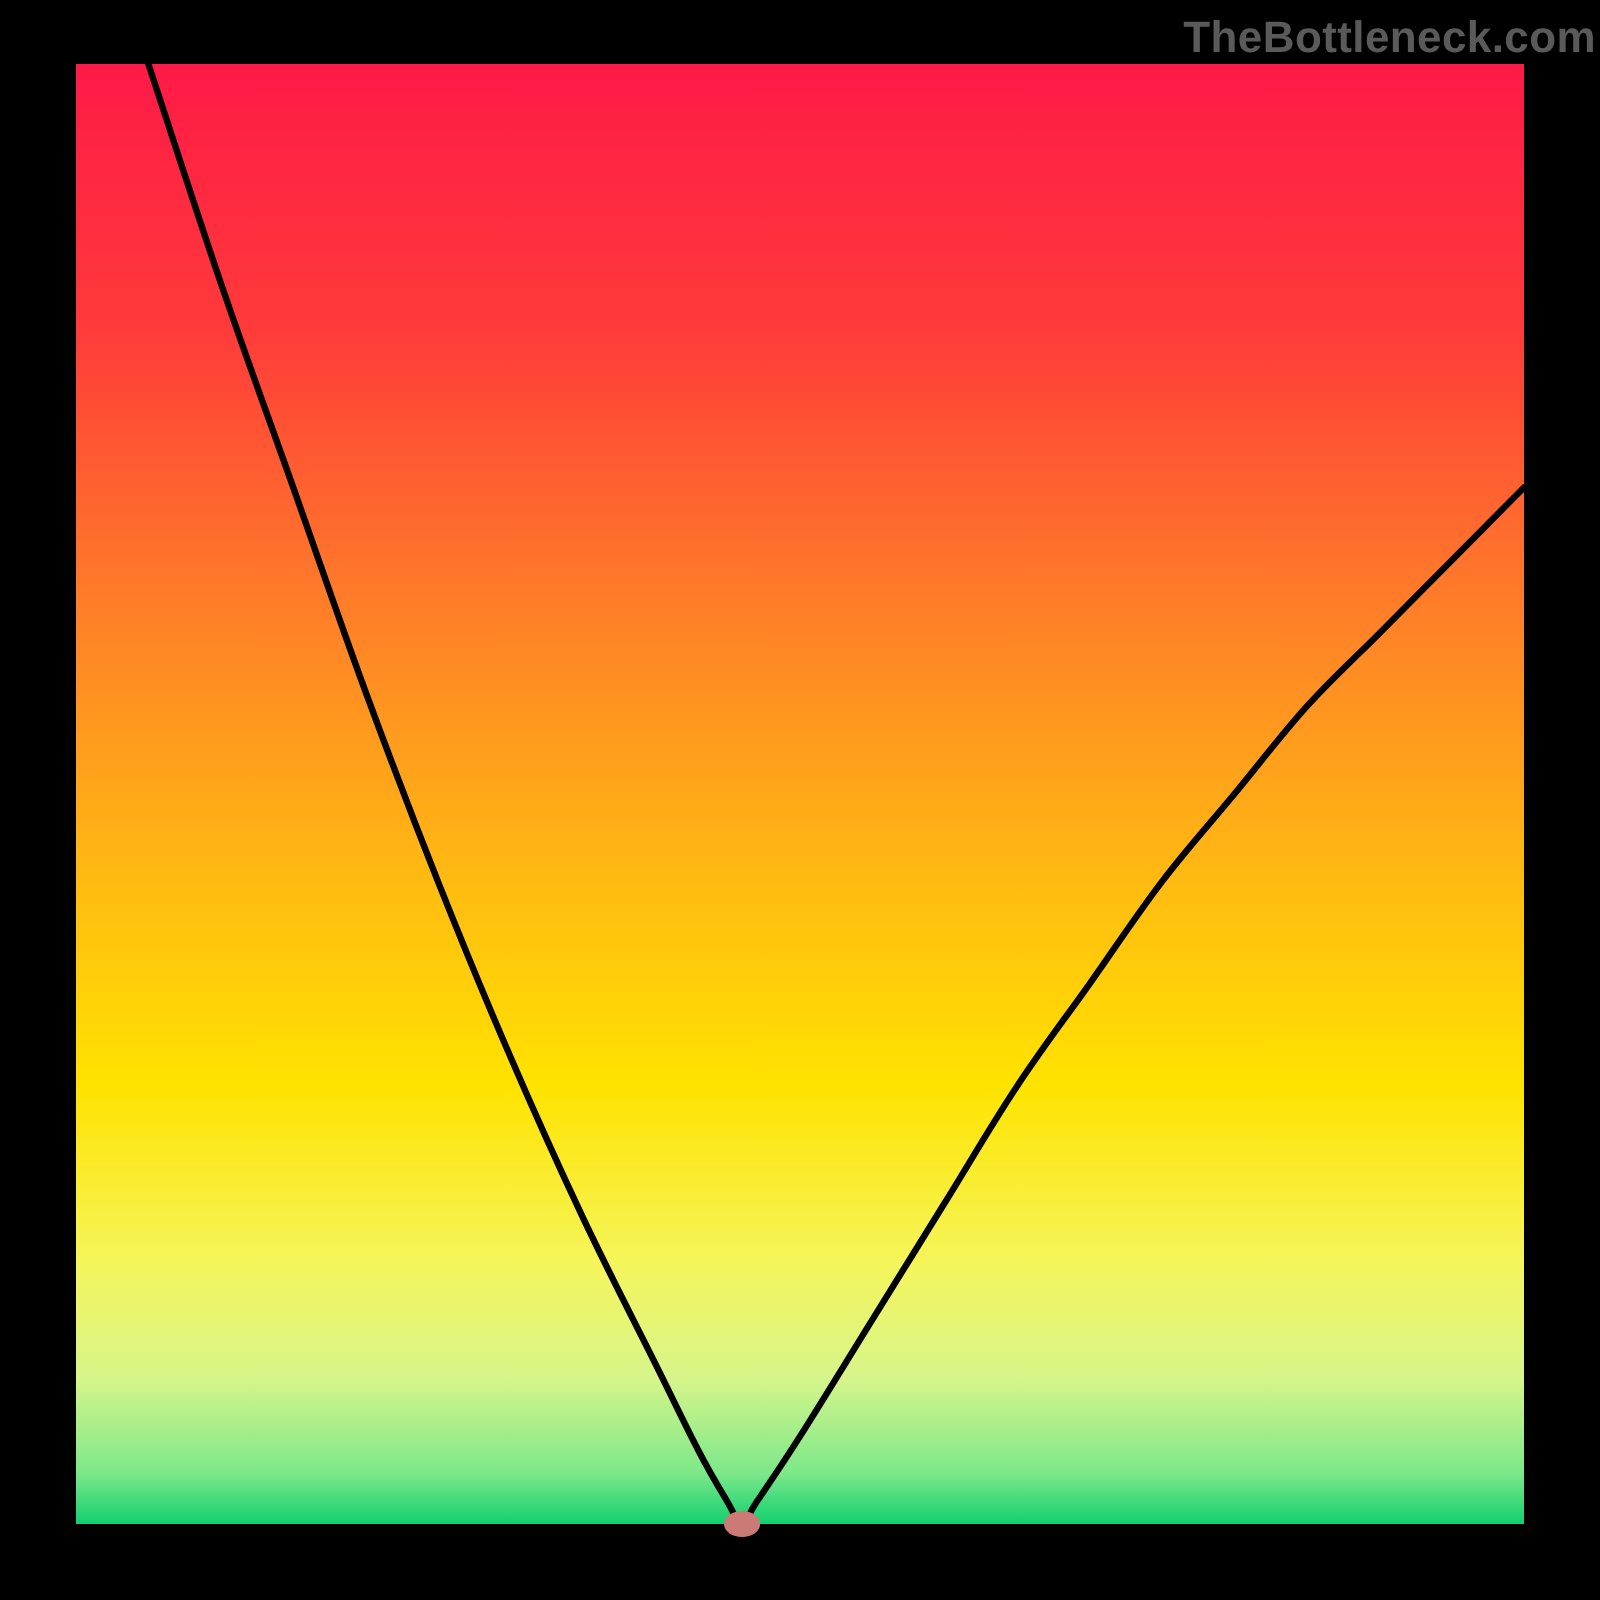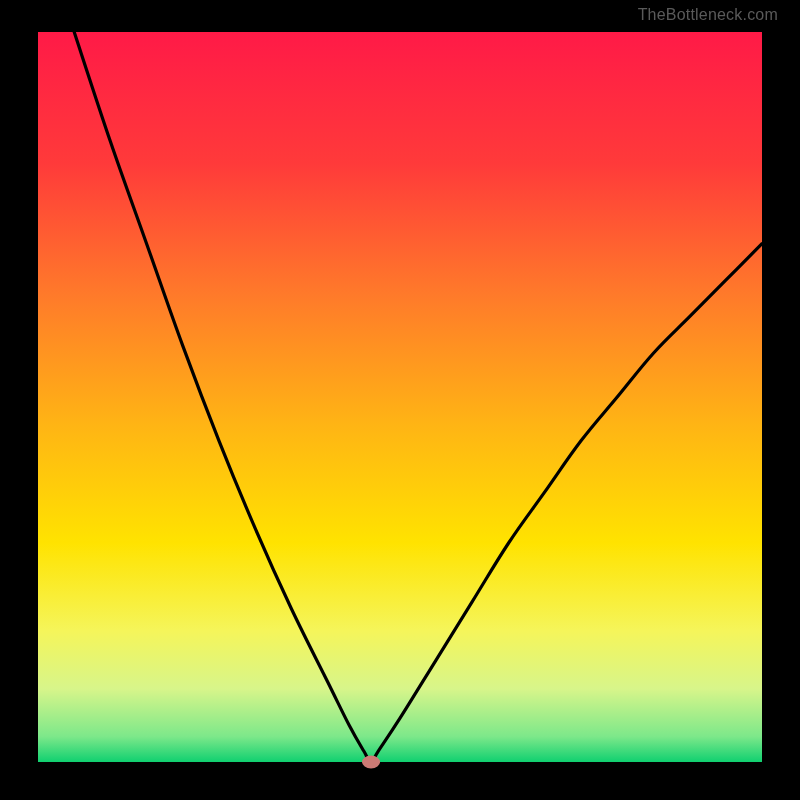--- a/index.html
+++ b/index.html
@@ -13,24 +13,24 @@
   }
   .frame {
     position: relative;
     width: 800px;
     height: 800px;
     background: #000;
   }
   .watermark {
     position: absolute;
     top: 6px;
-    right: 22px;
+    right: 2px;
     color: #5a5a5a;
-    font-size: 16px;
-    font-weight: 400;
+    font-size: 22px;
+    font-weight: 700;
     letter-spacing: 0.2px;
     user-select: none;
   }
   svg {
     display: block;
   }
 </style>
 </head>
 <body>
 

